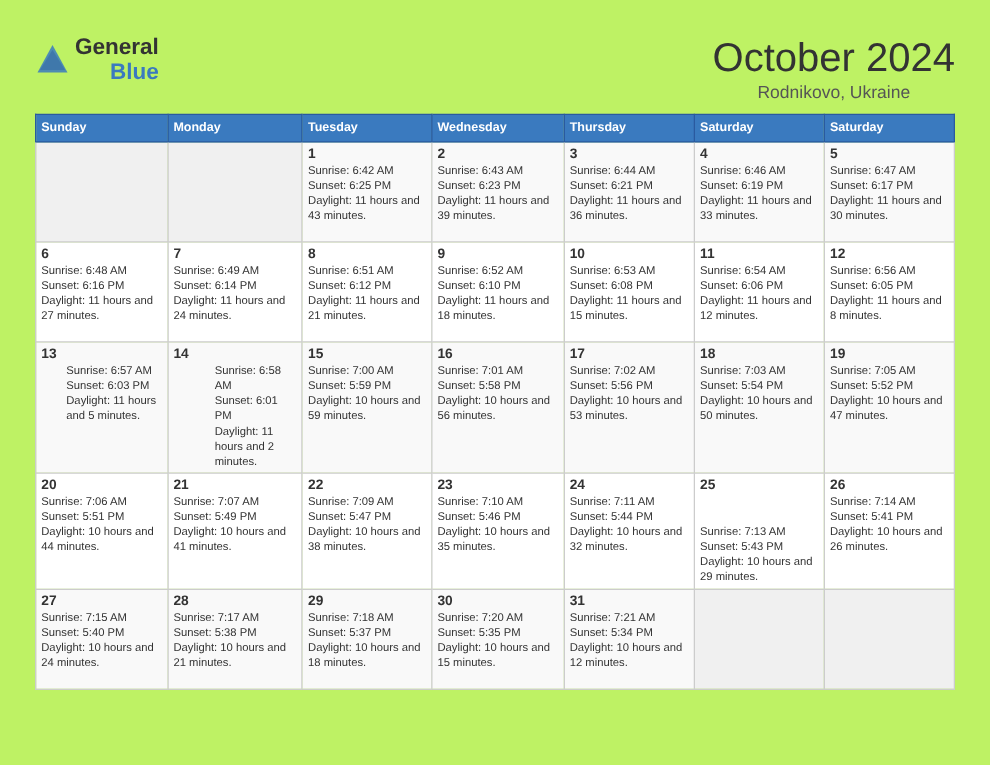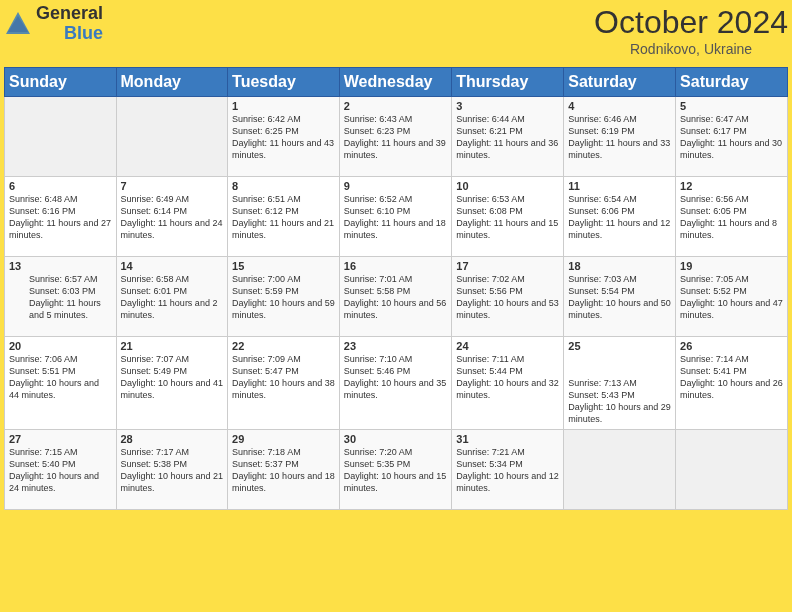--- a/index.html
+++ b/index.html
@@ -6,22 +6,22 @@
     body {
       font-family: Arial, sans-serif;
       background: #fff;
       width: 792px;
       height: 612px;
       overflow: hidden;
     }
     .page {
       width: 792px;
       height: 612px;
-      padding: 4px;
-      background: #fde047;
+      padding: 28px;
+      background: #bef264;
     }
     .header {
       display: flex;
       justify-content: space-between;
       align-items: flex-start;
       margin-bottom: 10px;
     }
     .logo {
       display: flex;
       align-items: center;
@@ -63,21 +63,21 @@
     .calendar {
       width: 100%;
       border-collapse: collapse;
       font-size: 9.5px;
     }
     .calendar thead th {
       background: #3a7abf;
       color: #fff;
       padding: 5px 4px;
       text-align: left;
-      font-size: 16px;
+      font-size: 10px;
       font-weight: bold;
       border: 1px solid #2a5a9f;
     }
     .calendar tbody td {
       border: 1px solid #ccc;
       vertical-align: top;
       padding: 3px 4px;
       width: 113px;
       height: 80px;
       background: #fff;
@@ -218,21 +218,21 @@
         </tr>
         <tr>
           <td>
             <span class="day-number">13</span>
             <div class="day-info" style="white-space: pre-line; margin-left: 20px;">Sunrise: 6:57 AM
 Sunset: 6:03 PM
 Daylight: 11 hours and 5 minutes.</div>
           </td>
           <td>
             <span class="day-number">14</span>
-            <div class="day-info" style="white-space: pre-line;">Sunrise: 6:58 AM
+            <div class="day-info" style="white-space: pre-line; margin-left: 33px;">Sunrise: 6:58 AM
 Sunset: 6:01 PM
 Daylight: 11 hours and 2 minutes.</div>
           </td>
           <td>
             <span class="day-number">15</span>
             <div class="day-info" style="white-space: pre-line;">Sunrise: 7:00 AM
 Sunset: 5:59 PM
 Daylight: 10 hours and 59 minutes.</div>
           </td>
           <td>

